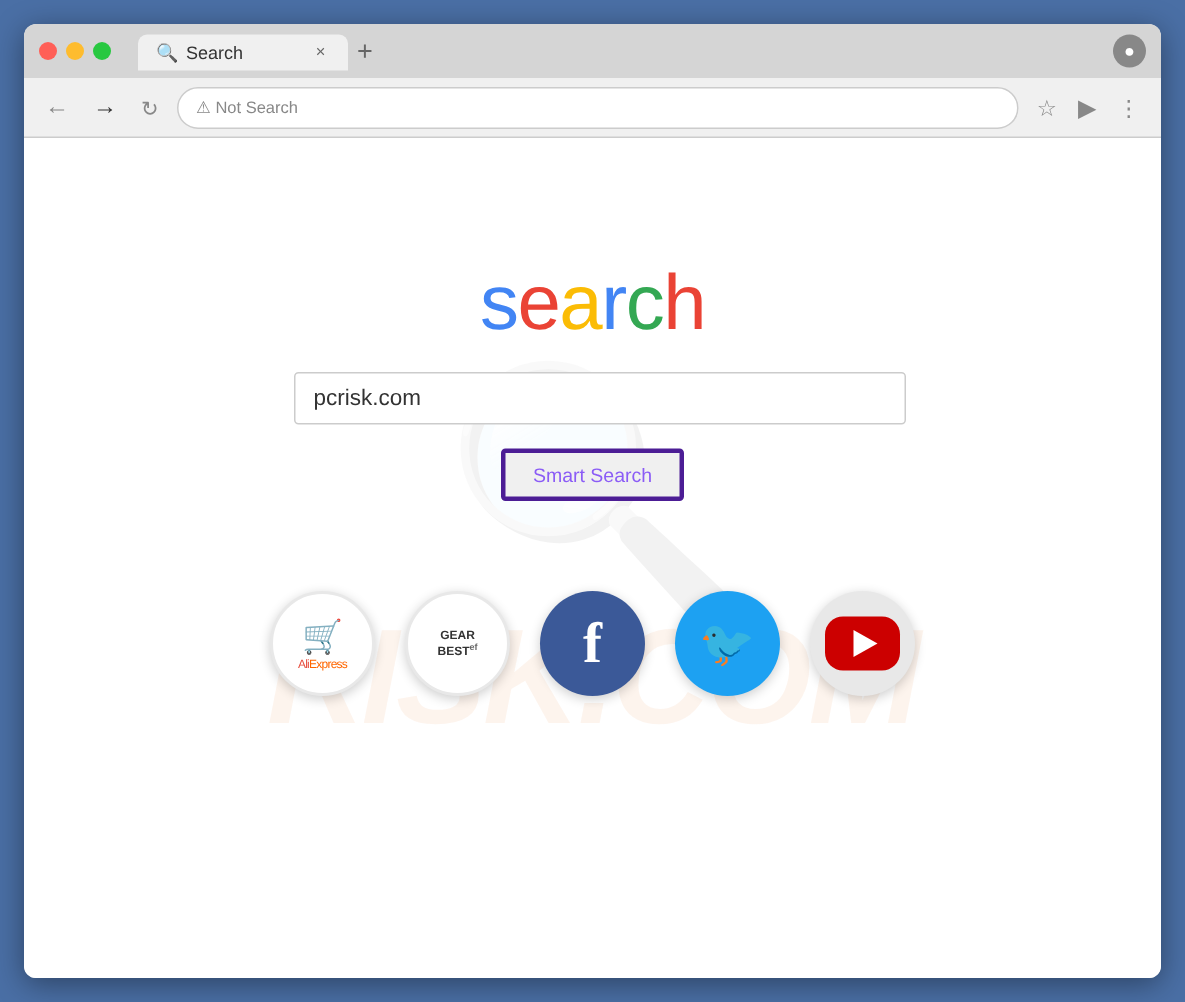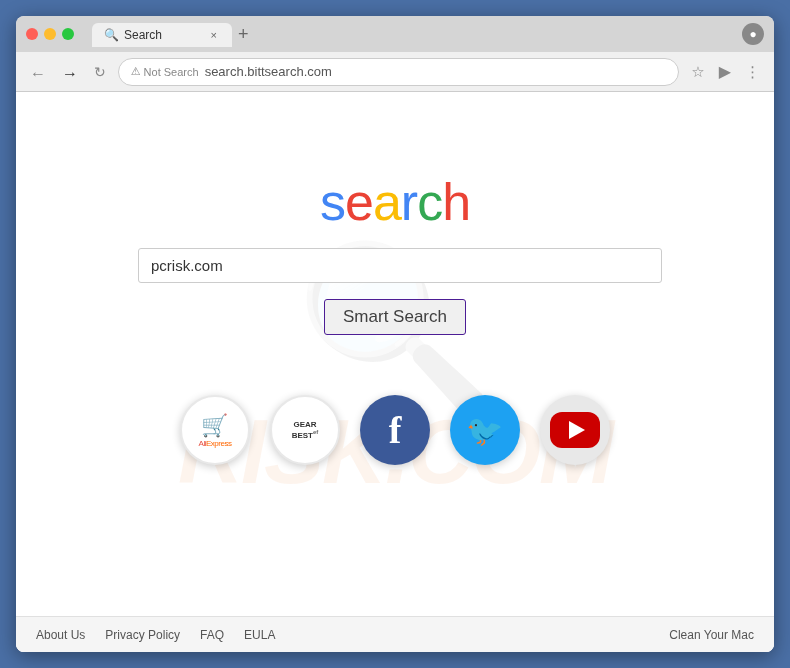--- a/index.html
+++ b/index.html
@@ -235,41 +235,41 @@
     }
     .logo-s { color: #4285f4; }
     .logo-e1 { color: #ea4335; }
     .logo-a { color: #fbbc05; }
     .logo-r { color: #4285f4; }
     .logo-c { color: #34a853; }
     .logo-h { color: #ea4335; }
 
     
     .search-input-wrapper {
-      width: 524px;
+      width: 408px;
       margin-left: 10px;
     }
     .search-input {
       width: 100%;
       border: 1px solid #ccc;
       border-radius: 3px;
       padding: 8px 12px;
       font-size: 15px;
       color: #333;
       outline: none;
     }
 
     
     .smart-search-btn {
       background: #f0f0f0;
-      border: 1px solid #4c1d95;
+      border: 3px solid #4c1d95;
       border-radius: 3px;
       padding: 7px 18px;
-      font-size: 17px;
-      color: #404040;
+      font-size: 13px;
+      color: #8b5cf6;
       cursor: pointer;
     }
 
     
     .quick-links {
       display: flex;
       gap: 20px;
       margin-top: 60px;
       z-index: 1;
     }
@@ -430,21 +430,20 @@
 
   <div class="address-bar">
     <button class="nav-btn">←</button>
     <button class="nav-btn active">→</button>
     <button class="refresh-btn">↻</button>
     <div class="url-field">
       <span class="not-secure">
         <span class="lock-icon">⚠</span>
         <span>Not Search</span>
       </span>
-      <span class="url-text">search.bittsearch.com</span>
     </div>
     <div class="address-actions">
       <button class="star-btn">☆</button>
       <button class="nav-btn">▶</button>
       <button class="more-btn">⋮</button>
     </div>
   </div>
 
   <div class="page-content">
 
@@ -499,24 +498,15 @@
           <div class="yt-play">
             <div class="yt-bg">
               <div class="yt-triangle"></div>
             </div>
           </div>
         </div>
       </div>
 
     </div>
 
-    <div class="page-footer">
-      <div class="footer-links">
-        <a class="footer-link">About Us</a>
-        <a class="footer-link">Privacy Policy</a>
-        <a class="footer-link">FAQ</a>
-        <a class="footer-link">EULA</a>
-      </div>
-      <div class="footer-right">Clean Your Mac</div>
-    </div>
 
   </div>
 </div>
 
 </body></html>

